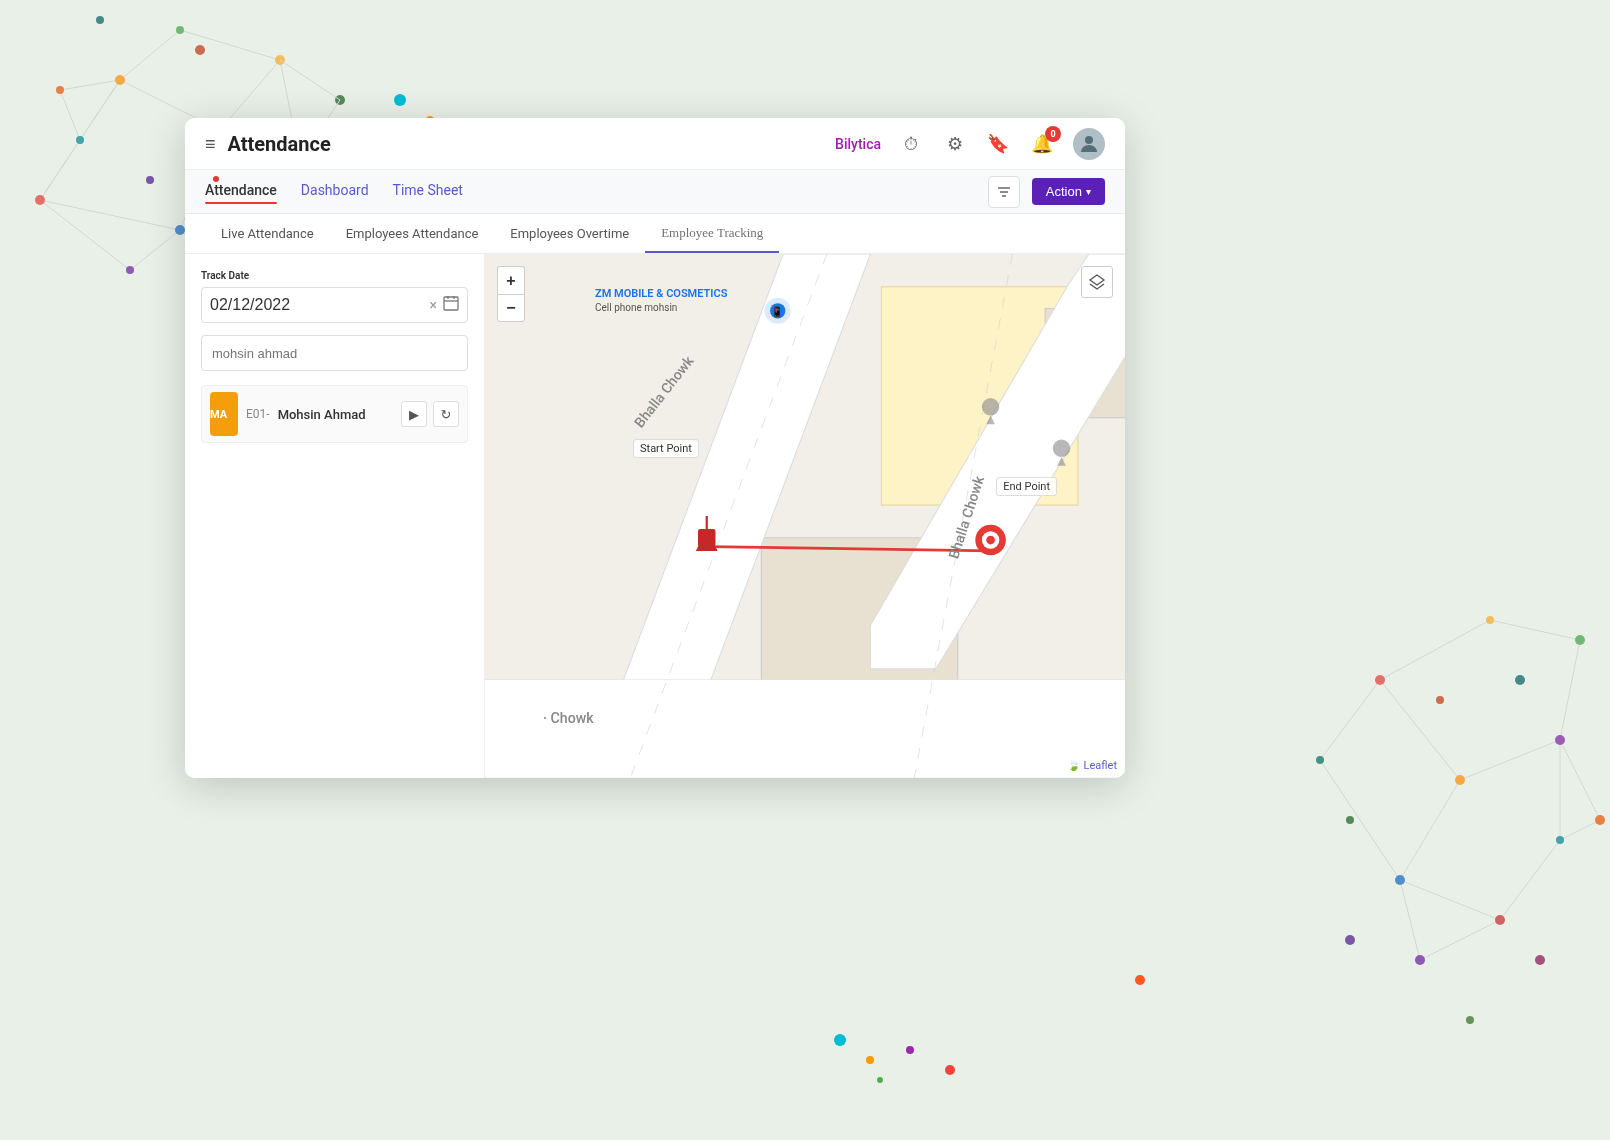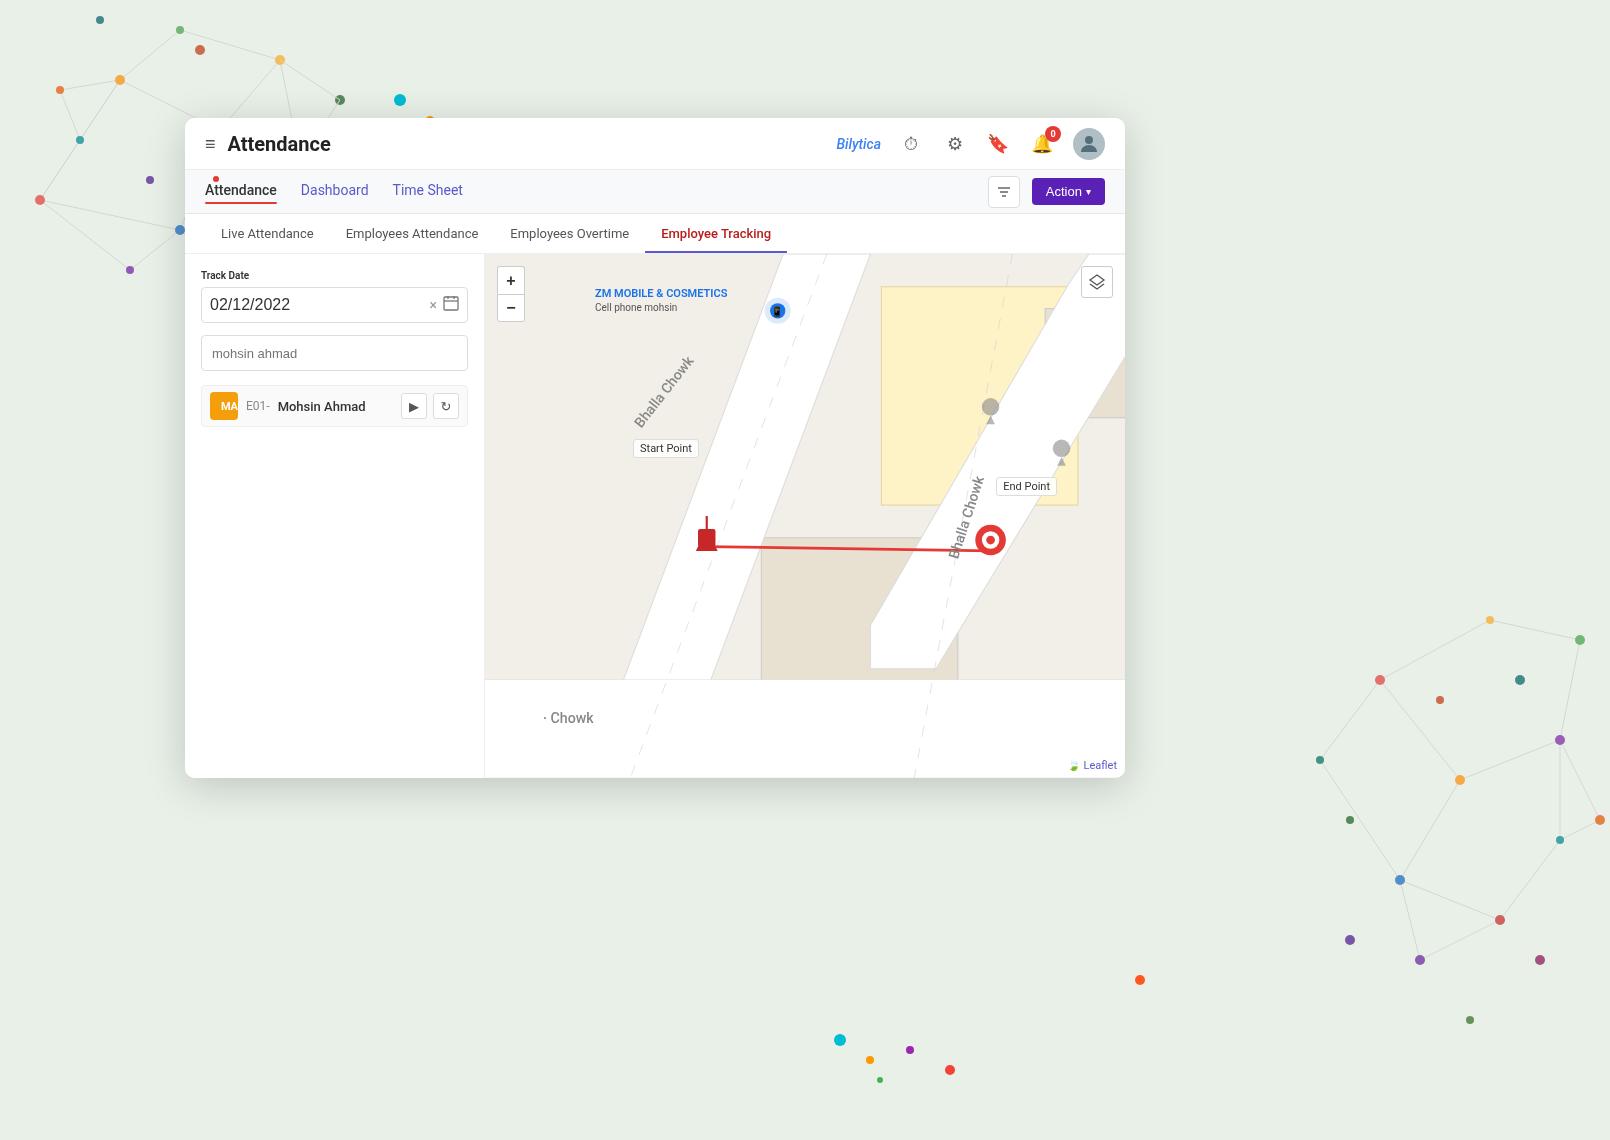--- a/index.html
+++ b/index.html
@@ -59,25 +59,24 @@
       font-size: 20px;
       font-weight: 700;
       color: #222;
     }
     .top-bar-right {
       display: flex;
       align-items: center;
       gap: 16px;
     }
     .bilytica-link {
-      color: #3b82f6;
+      color: #a21caf;
       font-size: 14px;
       text-decoration: none;
       font-weight: 500;
-      font-style: italic;
     }
     .top-icon {
       width: 28px;
       height: 28px;
       display: flex; align-items: center; justify-content: center;
       color: #666;
       font-size: 18px;
       cursor: pointer;
       border-radius: 50%;
     }
@@ -184,23 +183,24 @@
     }
     .tab {
       font-size: 13px;
       color: #555;
       padding: 10px 16px;
       cursor: pointer;
       border-bottom: 2px solid transparent;
       white-space: nowrap;
     }
     .tab.active {
-      color: #b91c1c;
+      color: #737373;
       border-bottom: 2px solid #5a5acd;
       font-weight: 500;
+      font-family: Liberation Serif, serif;
     }
 
     
     .content-area {
       display: flex;
       height: calc(660px - 52px - 44px - 40px);
     }
 
     
     .left-panel {
@@ -262,27 +262,27 @@
     .employee-row {
       display: flex;
       align-items: center;
       gap: 8px;
       padding: 6px 8px;
       border: 1px solid #eee;
       border-radius: 4px;
       background: #fafafa;
     }
     .emp-avatar {
-      width: 28px; height: 28px;
+      width: 28px; height: 44px;
       border-radius: 4px;
       background: #f59e0b;
       color: #fff;
       font-size: 11px;
       font-weight: 700;
-      display: flex; align-items: center; justify-content: flex-end;
+      display: flex; align-items: center; justify-content: flex-start;
     }
     .emp-id {
       font-size: 12px;
       color: #888;
     }
     .emp-name {
       font-size: 13px;
       color: #333;
       font-weight: 500;
     }

